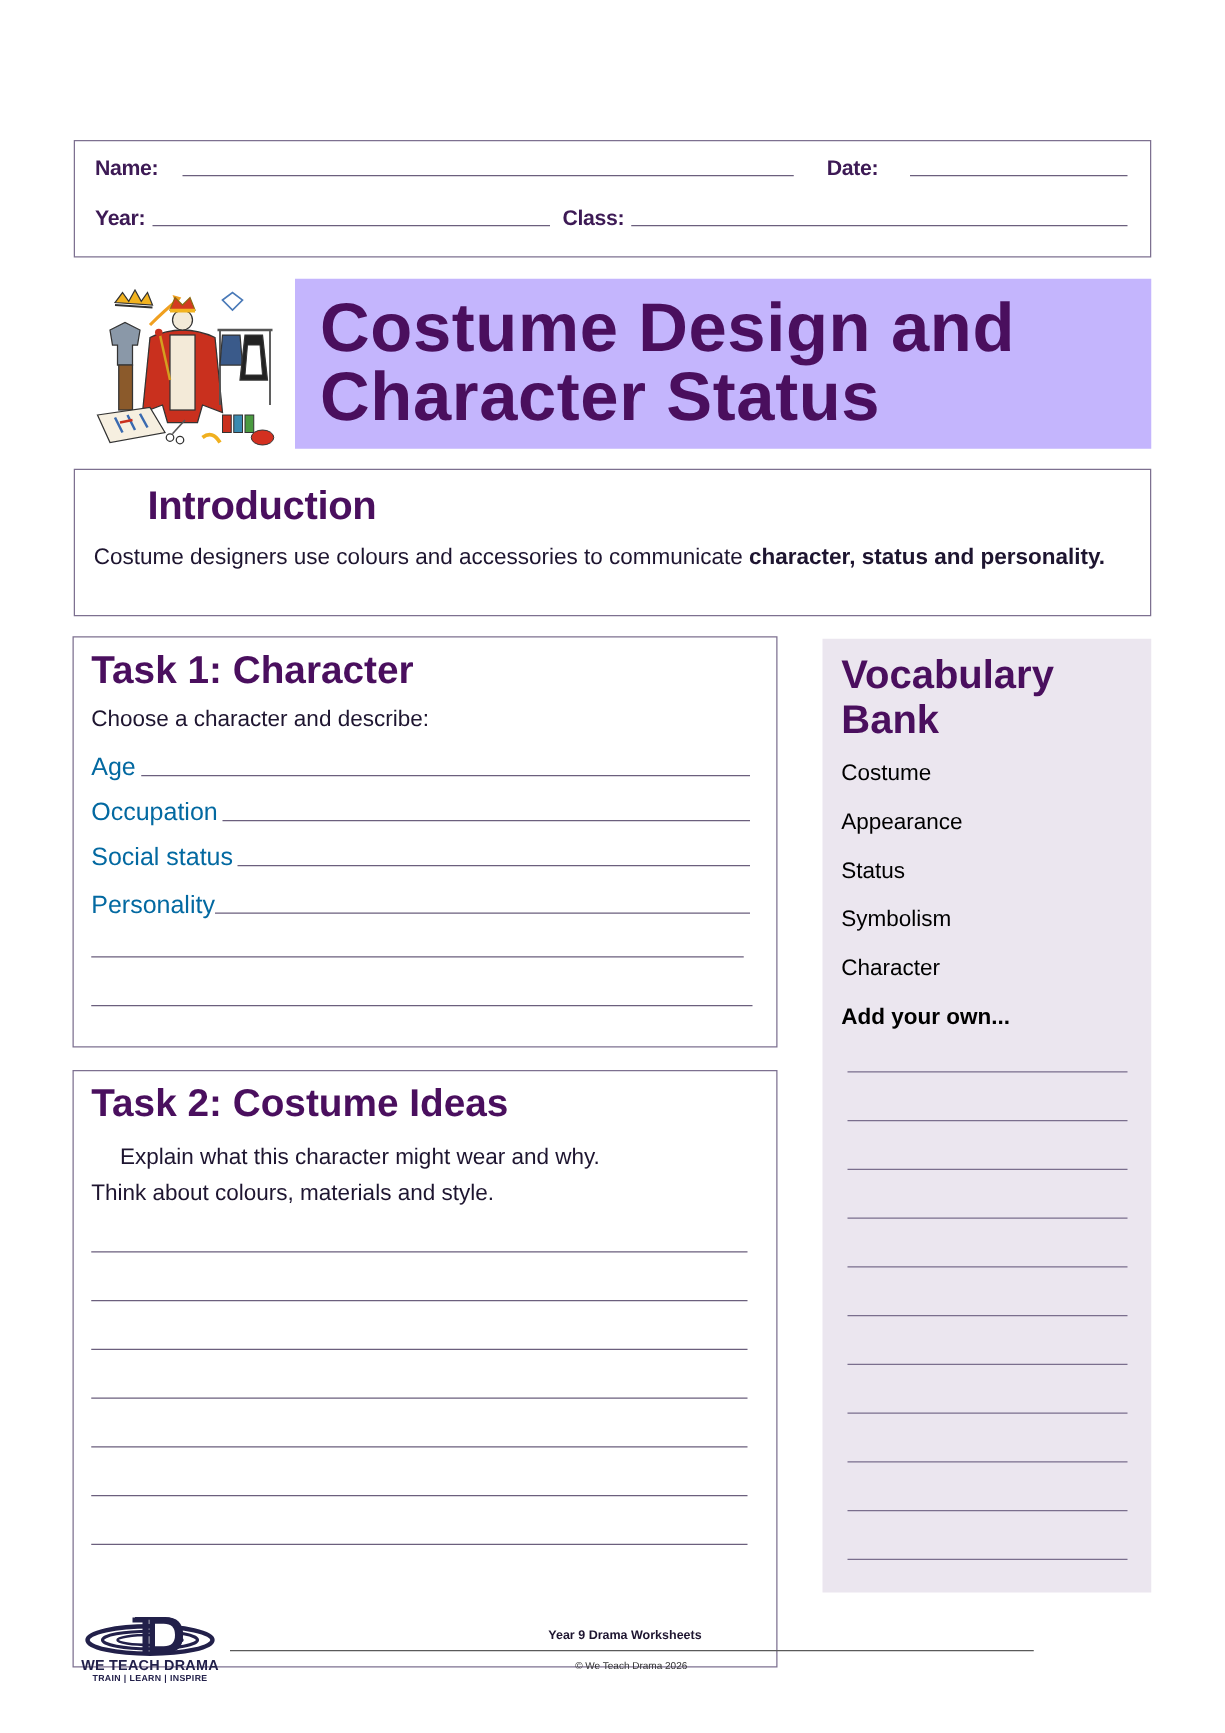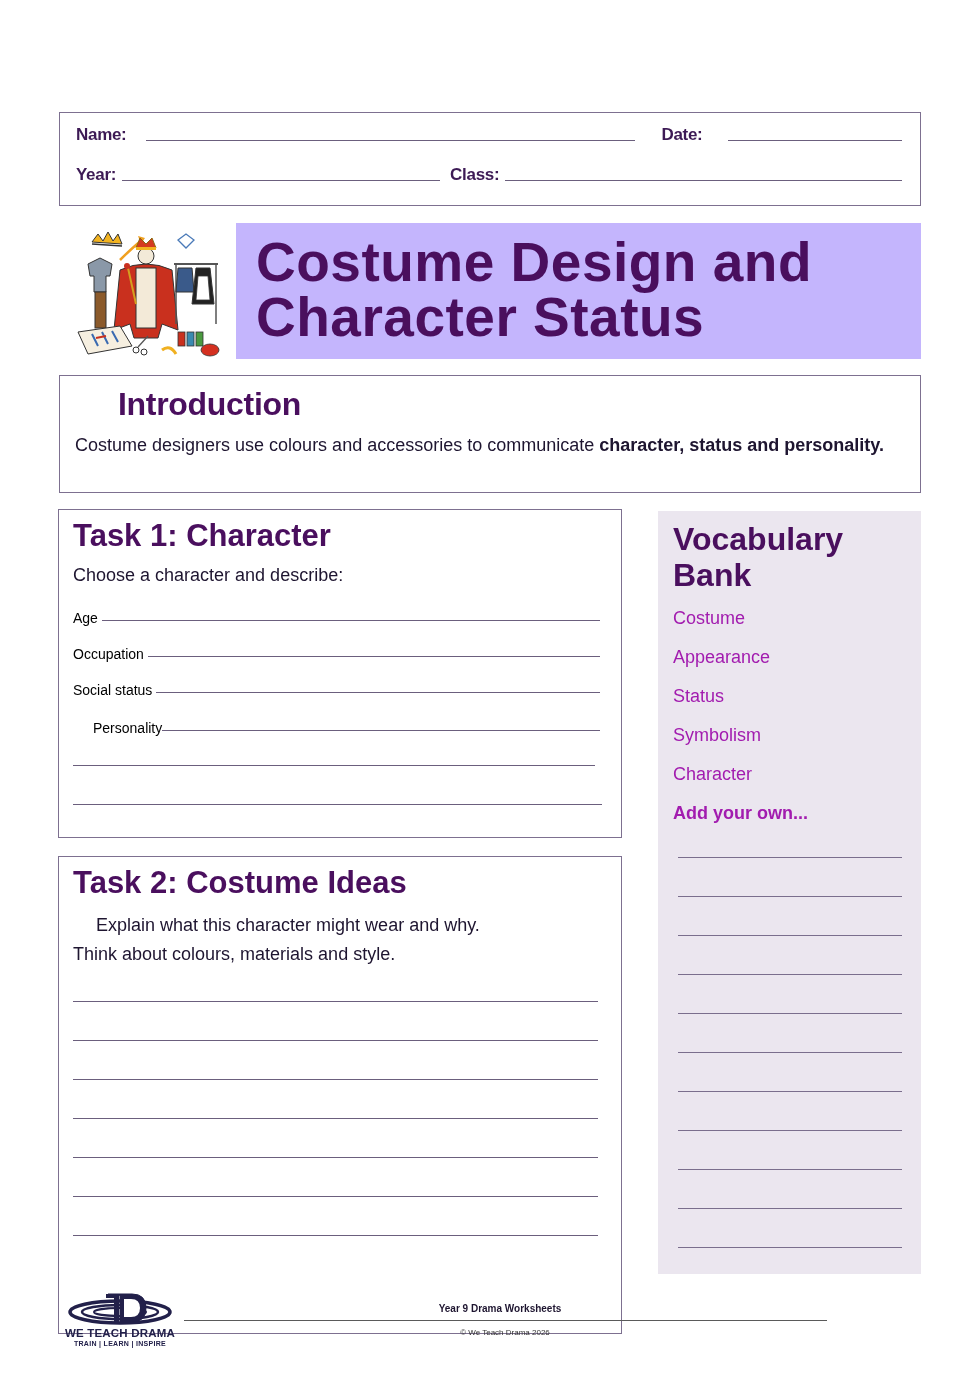--- a/index.html
+++ b/index.html
@@ -27,32 +27,32 @@
   #intro-box { left: 59px; top: 375px; width: 862px; height: 118px; padding: 10px 15px; }
   .h2 { font-size: 31px; font-weight: bold; color: #4a0f5e; line-height: 36px; }
   #intro-box .h2 { font-size: 32px; font-weight: bold; letter-spacing: -0.3px; margin-left: 43px; }
   #intro-text { margin-top: 10px; font-size: 18px; line-height: 27px; color: #1e1530; }
   #intro-text b { font-weight: bold; }
 
   
   #task1-box { left: 58px; top: 509px; width: 564px; height: 329px; padding: 8px 14px; }
   #task1-box .h2 { font-size: 31px; }
   .prompt { font-size: 18px; line-height: 30px; color: #1e1530; }
-  .field-row { display: flex; align-items: flex-end; font-size: 14px; color: #000000; height: 36px; justify-content: flex-end; }
+  .field-row { display: flex; align-items: flex-end; font-size: 20px; color: #0369a1; height: 36px; justify-content: flex-end; }
   .field-row .line { flex: 1; border-bottom: 1.5px solid #6b5f7d; margin-left: 4px; margin-bottom: 5px; margin-right: 7px; }
   .full-line { border-bottom: 1.5px solid #6b5f7d; height: 1px; }
 
   
   #task2-box { left: 58px; top: 856px; width: 564px; height: 478px; padding: 8px 14px; }
   #task2-box .h2 { font-size: 31px; }
 
   
   #vocab-box { position: absolute; left: 658px; top: 511px; width: 263px; height: 763px; background: #ebe6ef; padding: 10px 15px; }
   #vocab-box .h2 { font-size: 32px; line-height: 36px; }
-  .vocab-item { font-size: 18px; line-height: 39px; color: #a21caf; }
+  .vocab-item { font-size: 18px; line-height: 39px; color: #000000; }
   .vocab-item.bold { font-weight: bold; }
   .vocab-line { position: absolute; left: 20px; width: 224px; border-bottom: 1.5px solid #7a6e8d; height: 1px; }
 
   
   #footer-logo { position: absolute; left: 60px; top: 1290px; width: 120px; height: 58px; }
   #logo-text { position: absolute; left: 0; top: 37px; width: 120px; text-align: center; font-weight: bold; font-size: 11.5px; color: #22204a; letter-spacing: 0.2px; }
   #logo-sub { position: absolute; left: 0; top: 50px; width: 120px; text-align: center; font-weight: bold; font-size: 7px; color: #22204a; letter-spacing: 0.3px; }
   #footer-title { position: absolute; left: 300px; top: 1303px; width: 400px; text-align: center; font-weight: bold; font-size: 10px; color: #1e1530; }
   #footer-line { position: absolute; left: 184px; top: 1320px; width: 643px; border-bottom: 1px solid #5a5a5a; }
   #footer-copy { position: absolute; left: 300px; top: 1328px; width: 410px; text-align: center; font-size: 8px; color: #333; }
@@ -144,21 +144,21 @@
     <span class="line"></span>
   </div>
   <div class="field-row">
     <span>Occupation</span>
     <span class="line"></span>
   </div>
   <div class="field-row">
     <span>Social status</span>
     <span class="line"></span>
   </div>
-  <div class="field-row" style="height:38px;margin-left:20px;">
+  <div class="field-row" style="height:38px;">
     <span>Personality</span>
     <span class="line" style="margin-left:0;"></span>
   </div>
   <div class="full-line" style="margin-top:29px; margin-right:12px;"></div>
   <div class="full-line" style="margin-top:38px; margin-right:5px;"></div>
 </div>
 
 <div id="task2-box" class="box">
   <div class="h2">Task 2: Costume Ideas</div>
   <div class="prompt" style="margin-top:10px; line-height:29px;margin-left:23px;">Explain what this character might wear and why.</div>

